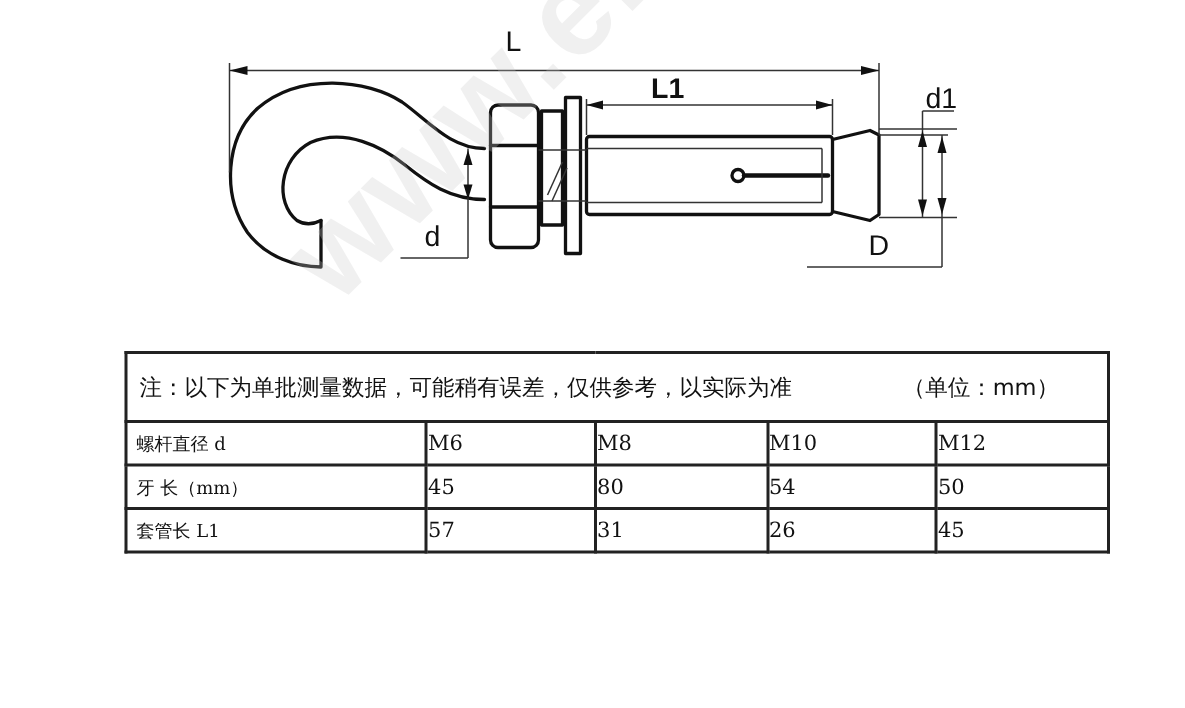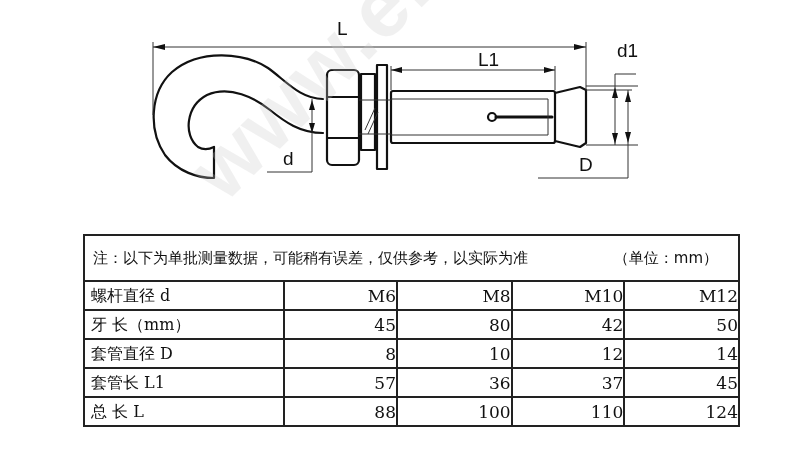--- a/index.html
+++ b/index.html
@@ -4,26 +4,26 @@
 <style>
   html, body { margin: 0; padding: 0; }
   body { width: 790px; height: 472px; background: #ffffff; position: relative; overflow: hidden;
          font-family: "DejaVu Serif", "Liberation Serif", serif; color: #111; }
   .diagram { position: absolute; left: 0; top: 0; width: 790px; height: 230px; }
   .dim-label { position: absolute; font-family: "Liberation Sans", "DejaVu Sans", sans-serif; font-size: 19px; color: #111; }
   .watermark { position: absolute; left: 170px; top: 150px; font-family: "Liberation Sans", sans-serif;
                font-size: 84px; font-weight: bold; color: rgba(200,200,200,0.28); transform: rotate(-45deg);
                transform-origin: left top; white-space: nowrap; pointer-events: none; letter-spacing: 2px; }
   table.spec { position: absolute; left: 83px; top: 234px; width: 657px; border-collapse: collapse; }
-  table.spec td { border: 2px solid #222; padding: 0; height: 27px; font-size: 17px; text-align: right;
+  table.spec td { border: 2px solid #222; padding: 0; height: 27px; font-size: 14px; text-align: left;
                   font-family: "DejaVu Serif", "Liberation Serif", serif; line-height: 26px; }
   table.spec tr.note td { height: 44px; text-align: left; font-family: "DejaVu Sans", "Liberation Sans", sans-serif; font-size: 15px; }
-  table.spec td.rowlabel { text-align: left; padding-left: 6px; font-size: 16px; }
+  table.spec td.rowlabel { text-align: left; padding-left: 6px; font-size: 12px; }
   .note-text { padding-left: 8px; }
-  .unit-text { float: right; padding-right: 20px; }
+  .unit-text { float: right; padding-right: 32px; }
 </style>
 </head>
 <body>
 
 <div class="diagram">
   <svg width="790" height="230" viewBox="0 0 790 230">
     <g fill="none" stroke="#111" stroke-width="2.2" stroke-linecap="round" stroke-linejoin="round">
 
       <path d="M323,99 C300,99 285,80 268,68 C245,53 200,48 172,72 C150,92 148,130 165,155 C178,172 198,178 214,178 L214,147"></path>
 
@@ -82,23 +82,23 @@
       <polygon points="555,70 544,67 544,73"></polygon>
       <polygon points="312,100 309,110 315,110"></polygon>
       <polygon points="312,133 309,123 315,123"></polygon>
       <polygon points="615,87 612,98 618,98"></polygon>
       <polygon points="615,144 612,133 618,133"></polygon>
       <polygon points="628,91 625,102 631,102"></polygon>
       <polygon points="628,143 625,132 631,132"></polygon>
     </g>
   </svg>
   <span class="dim-label" style="left:337px; top:18px;">L</span>
-  <span class="dim-label" style="left:478px; top:49px;">L1</span>
+  <span class="dim-label" style="left:434px; top:49px;font-weight:bold;">L1</span>
   <span class="dim-label" style="left:283px; top:148px;">d</span>
-  <span class="dim-label" style="left:617px; top:40px;">d1</span>
+  <span class="dim-label" style="left:617px; top:56px;">d1</span>
   <span class="dim-label" style="left:579px; top:154px;">D</span>
 </div>
 
 <table class="spec">
   <colgroup>
     <col style="width:201px">
       <col style="width:113px">
       <col style="width:115px">
       <col style="width:113px">
       <col style="width:115px">
@@ -114,40 +114,26 @@
     <td class="rowlabel">螺杆直径 d</td>
     <td>M6</td>
     <td>M8</td>
     <td>M10</td>
     <td>M12</td>
   </tr>
   <tr>
     <td class="rowlabel">牙 长（mm）</td>
     <td>45</td>
     <td>80</td>
-    <td>42</td>
+    <td>54</td>
     <td>50</td>
-  </tr>
-  <tr>
-    <td class="rowlabel">套管直径 D</td>
-    <td>8</td>
-    <td>10</td>
-    <td>12</td>
-    <td>14</td>
   </tr>
   <tr>
     <td class="rowlabel">套管长 L1</td>
     <td>57</td>
-    <td>36</td>
-    <td>37</td>
+    <td>31</td>
+    <td>26</td>
     <td>45</td>
-  </tr>
-  <tr>
-    <td class="rowlabel">总 长 L</td>
-    <td>88</td>
-    <td>100</td>
-    <td>110</td>
-    <td>124</td>
   </tr>
 </tbody>
   </table>
 
 <div class="watermark">www.ehsy.com</div>
 
 </body></html>

